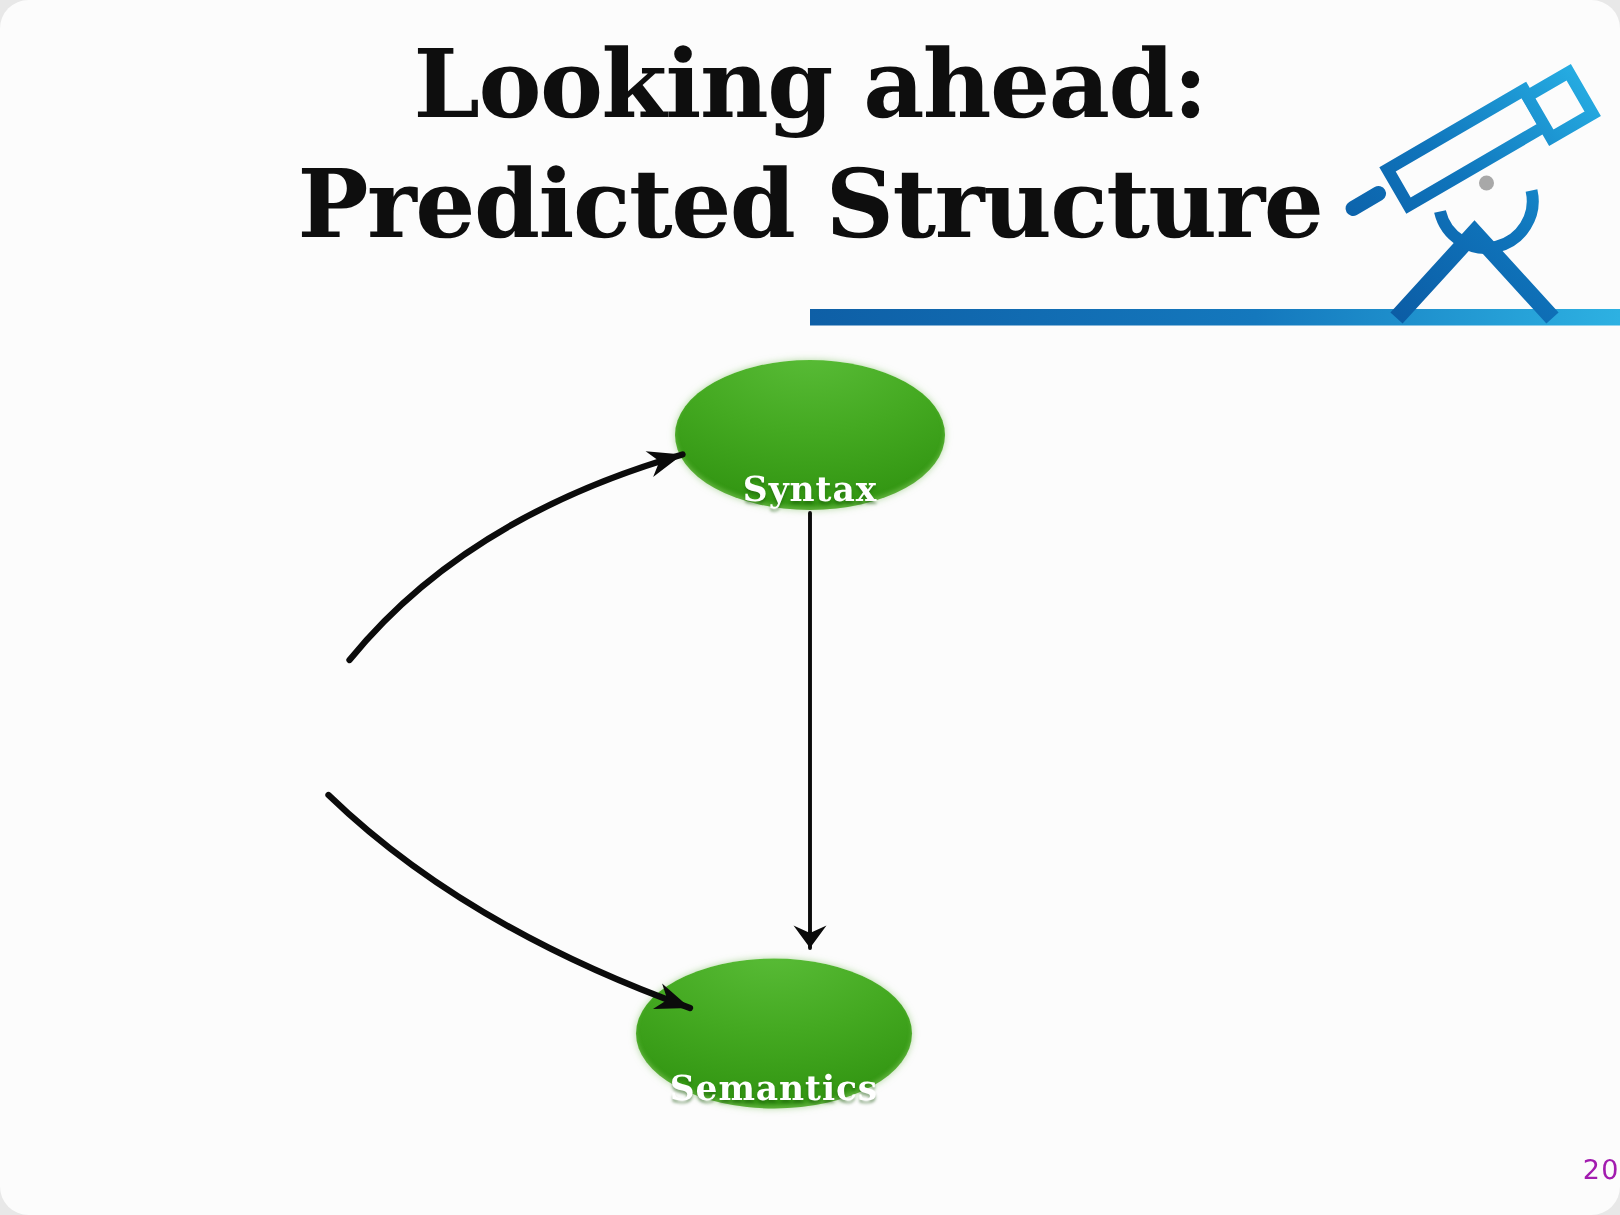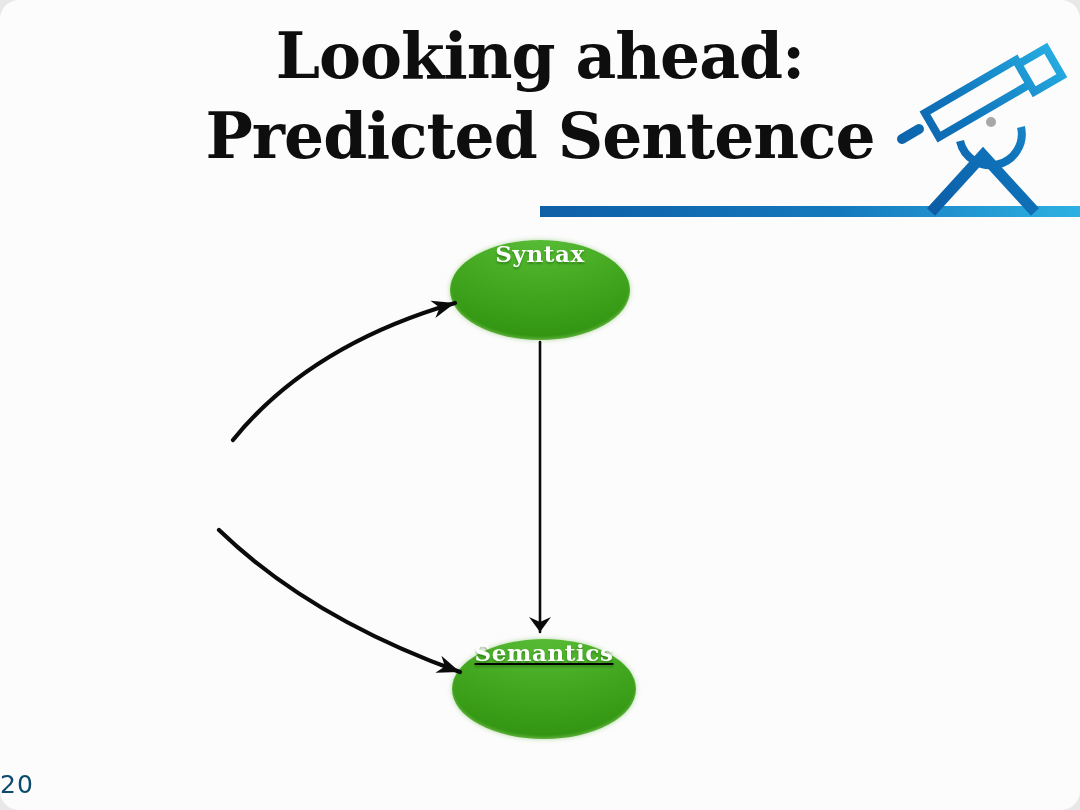--- a/index.html
+++ b/index.html
@@ -8,47 +8,47 @@
     overflow:hidden;font-family:"DejaVu Serif",serif;border-radius:19px;
   }
   .title{
     position:absolute;top:16px;left:0;width:1080px;text-align:center;
     font-weight:700;font-size:63px;line-height:1.27;color:#0e0e0e;
     letter-spacing:-1px;
   }
   .title .tline{white-space:nowrap;}
   .node{
     position:absolute;border-radius:50%;
-    display:flex;align-items:flex-start;justify-content:center;
+    display:flex;align-items:flex-end;justify-content:center;
     background:radial-gradient(120% 135% at 50% -8%,
       #5abd38 0%, #44a921 42%, #329512 78%, #2c8d0d 100%);
     box-shadow:0 0 5px rgba(120,190,90,.55), inset 0 -2px 3px rgba(180,230,140,.35);
   }
   .node span{
     color:#ffffff;font-weight:700;font-size:23px;letter-spacing:.6px;
     text-shadow:0 2px 2px rgba(25,85,10,.45);
   }
   .node-syntax   {left:450px;top:240px;width:180px;height:100px;}
   .node-sentence {left:98px; top:433px;width:180px;height:100px;}
-  .node-semantics{left:452px;top:639px;width:184px;height:100px;text-decoration:underline;}
+  .node-semantics{left:424px;top:639px;width:184px;height:100px;}
   .art{position:absolute;left:0;top:0;width:1080px;height:810px;pointer-events:none;}
   .page-number{
-    position:absolute;left:0;top:770px;width:1080px;text-align:left;
+    position:absolute;left:0;top:770px;width:1080px;text-align:right;
     font-family:"DejaVu Sans","Liberation Sans",sans-serif;
-    font-size:25px;color:#0c4a6e;letter-spacing:1px;
+    font-size:18px;color:#a21caf;letter-spacing:1px;
   }
 </style>
 </head>
 <body>
 
 <div class="slide">
 
   <div class="title">
     <div class="tline">Looking ahead:</div>
-    <div class="tline">Predicted Sentence</div>
+    <div class="tline">Predicted Structure</div>
   </div>
 
   <div class="node node-syntax">
     <span>Syntax</span>
   </div>
   <div class="node node-semantics">
     <span>Semantics</span>
   </div>
 
   <svg class="art" viewBox="0 0 1080 810">

